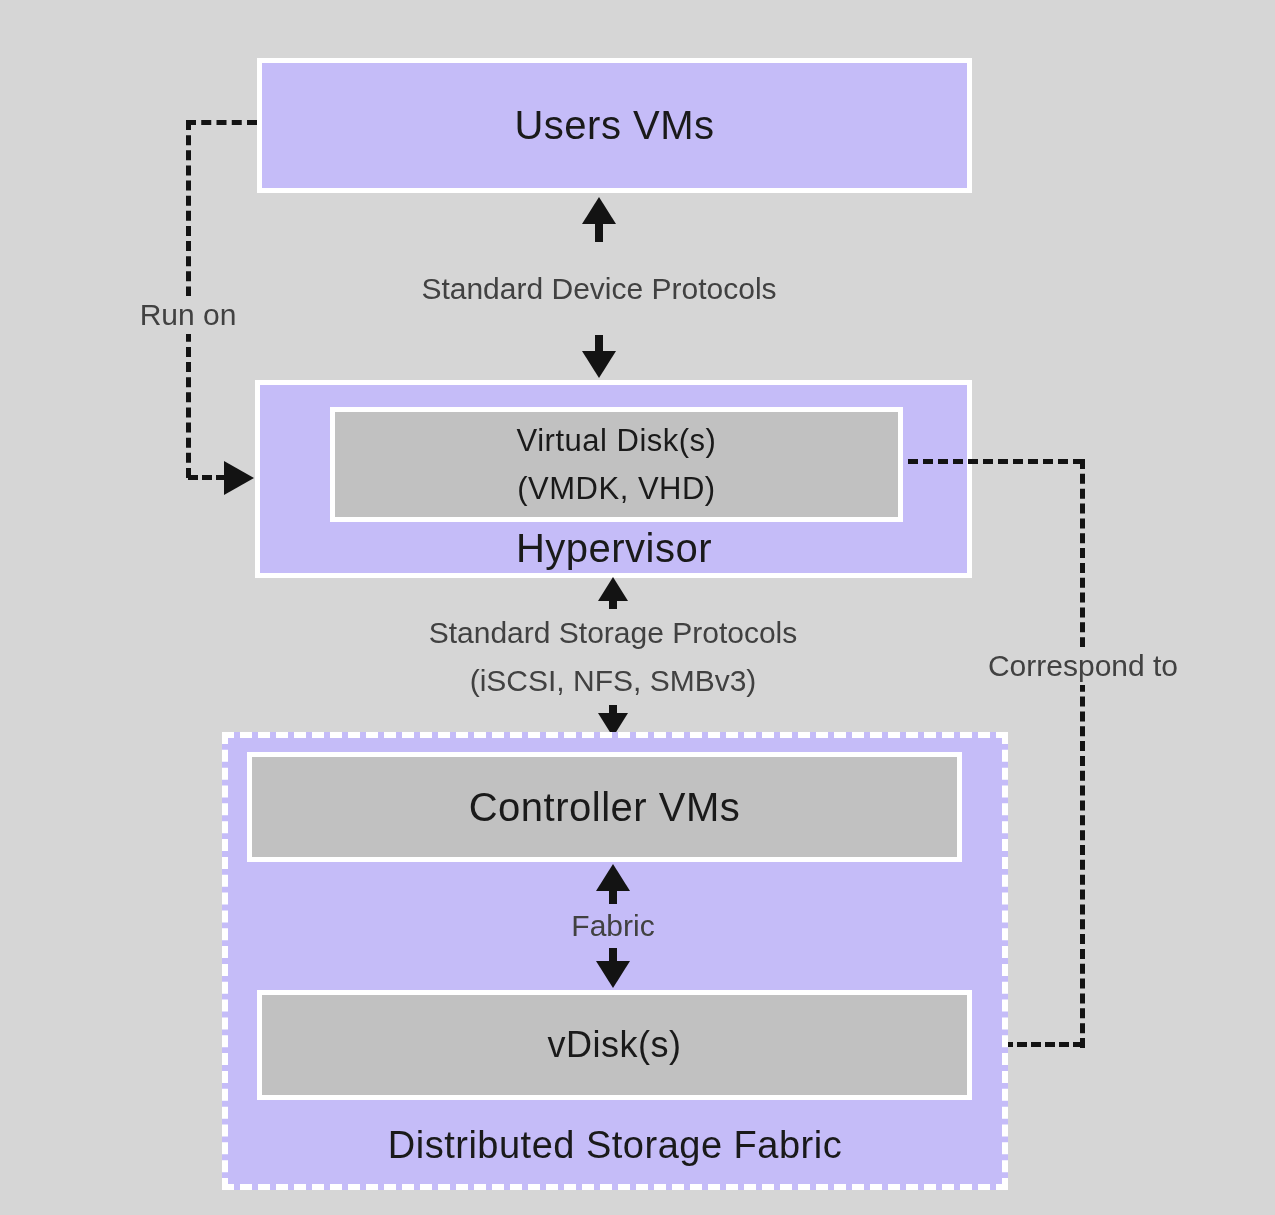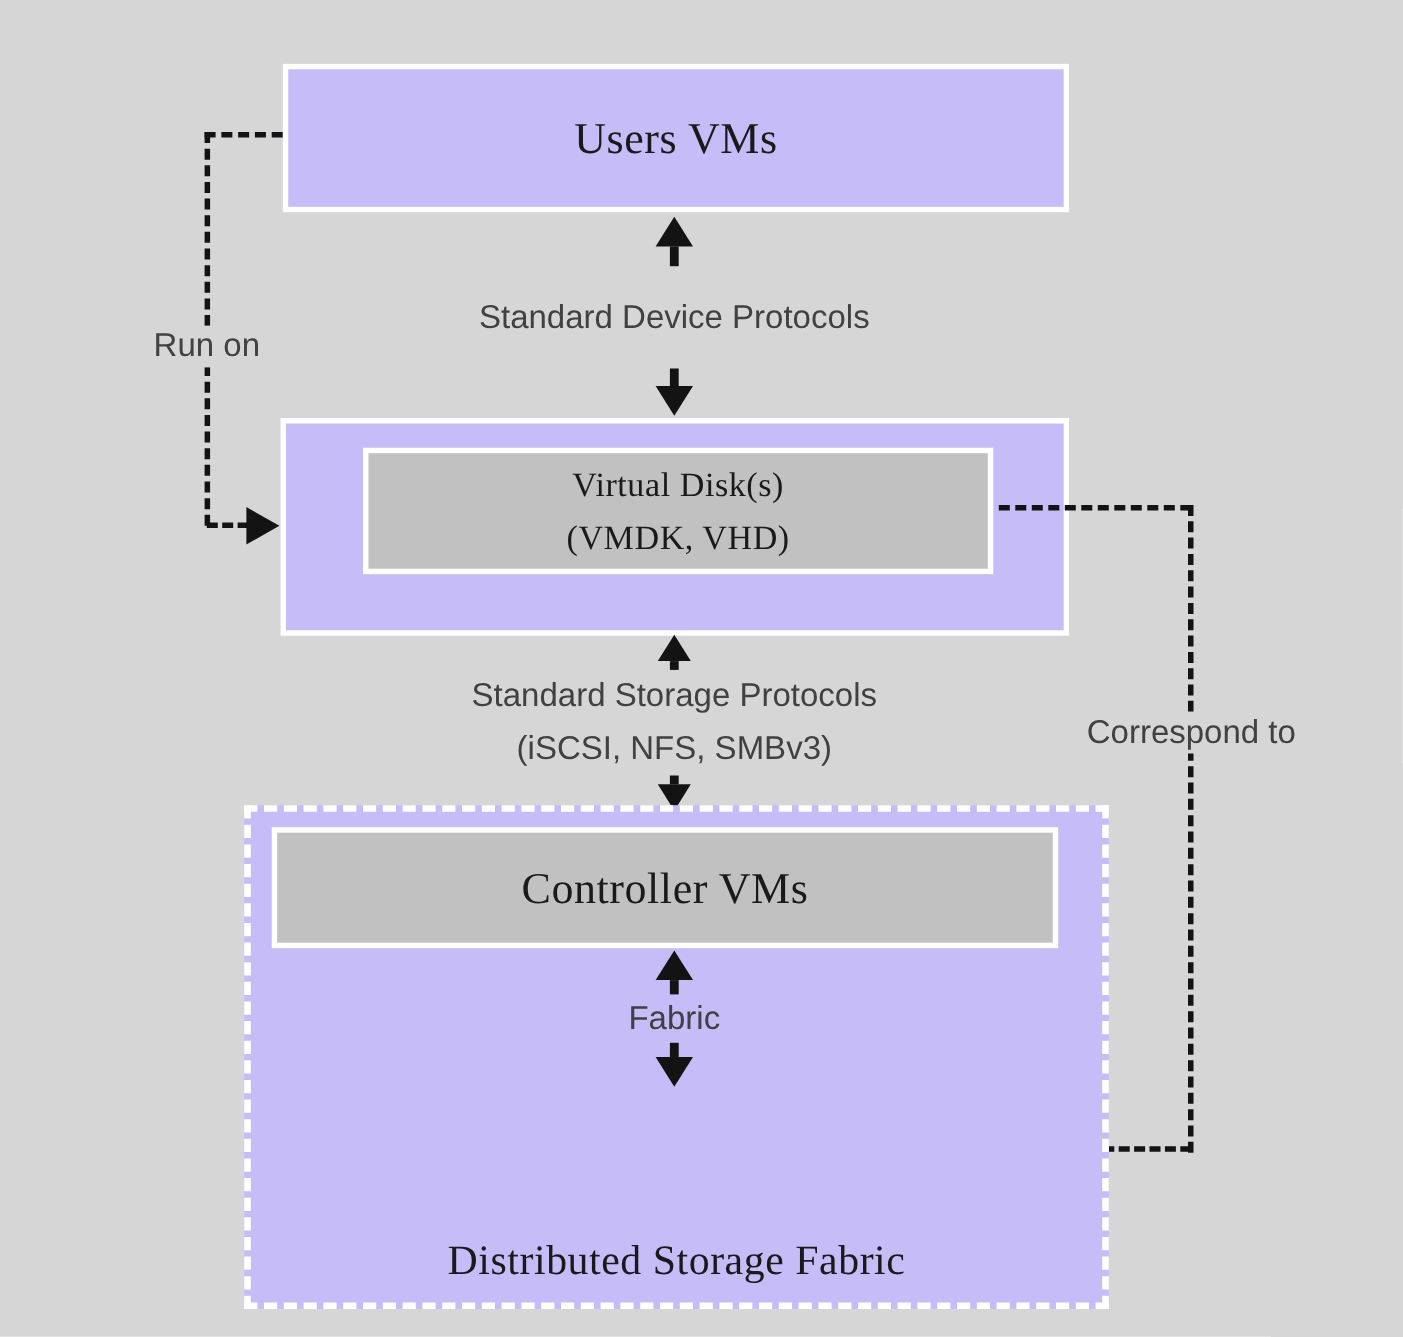--- a/index.html
+++ b/index.html
@@ -8,21 +8,21 @@
     position:relative; width:1275px; height:1215px;
     background:var(--background,#d6d6d6); overflow:hidden;
   }
 
   
   .box { position:absolute; border:5px solid var(--border-white,#fff);
          display:flex; flex-direction:column; align-items:center; justify-content:center; }
   .purple { background:var(--purple,#c5bcf8); }
   .graybox { background:var(--gray-box,#c1c1c1); }
 
-  .box-label { color:var(--text-dark,#1a1a1a); font-size:40px; letter-spacing:0.5px; white-space:nowrap;font-family:Liberation Serif, serif; }
+  .box-label { color:var(--text-dark,#1a1a1a); font-size:40px; letter-spacing:0.5px; white-space:nowrap; }
   .box-label.md { font-size:31px; line-height:48px; }
   .box-label.sm { font-size:36px; }
 
   .users-vms   { left:257px; top:58px;  width:715px; height:135px; }
   .hypervisor  { left:255px; top:380px; width:717px; height:198px; }
   .virtual-disk{ left:330px; top:407px; width:573px; height:115px; }
   .hyp-label   { position:absolute; left:0; top:526px; width:1228px; text-align:center; }
   .dsf         { left:222px; top:732px; width:786px; height:458px;
                  border:6px dashed var(--border-white,#fff); background:var(--purple,#c5bcf8); position:absolute; }
   .controller  { left:247px; top:752px; width:715px; height:110px; }
@@ -62,37 +62,38 @@
   <div class="box purple users-vms">
     <span class="box-label">Users VMs</span>
   </div>
 
   <div class="dash-h" style="left:186px; top:120px; width:71px;"></div>
   <div class="dash-v" style="left:186px; top:120px; height:358px;"></div>
   <div class="dash-h" style="left:188px; top:475px; width:38px;"></div>
   <div class="tri right" style="left:224px; top:461px;"></div>
   <div class="line-label" style="left:188px; top:279px;margin-top:36px;">Run on</div>
 
-  <div class="vconn" style="left:363px; top:197px; width:500px; height:181px;">
+  <div class="vconn" style="left:349px; top:197px; width:500px; height:181px;">
     <div class="va">
       <div class="head-up"></div>
       <div class="stem" style="height:18px;"></div>
     </div>
     <div class="conn-label">Standard Device Protocols</div>
     <div class="va">
       <div class="stem" style="height:16px;"></div>
       <div class="head-down"></div>
     </div>
   </div>
 
   <div class="box purple hypervisor"></div>
   <div class="box graybox virtual-disk">
     <span class="box-label md">Virtual Disk(s)</span>
     <span class="box-label md">(VMDK, VHD)</span>
   </div>
+  <div class="box-label hyp-label">Hypervisor</div>
 
   <div class="dash-h" style="left:908px; top:459px; width:175px;"></div>
   <div class="dash-v" style="left:1080px; top:459px; height:589px;"></div>
   <div class="dash-h" style="left:1003px; top:1042px; width:80px;"></div>
   <div class="tri left" style="left:975px; top:1028px;"></div>
   <div class="line-label" style="left:1083px; top:666px;">Correspond to</div>
 
   <div class="vconn" style="left:363px; top:577px; width:500px; height:156px;">
     <div class="va">
       <div class="head-up" style="border-left-width:15px;border-right-width:15px;border-bottom-width:24px;"></div>
@@ -117,16 +118,19 @@
       <div class="head-up"></div>
       <div class="stem" style="height:13px;"></div>
     </div>
     <div class="conn-label" style="line-height:40px;">Fabric</div>
     <div class="va">
       <div class="stem" style="height:13px;"></div>
       <div class="head-down"></div>
     </div>
   </div>
 
+  <div class="box graybox vdisk">
+    <span class="box-label sm">vDisk(s)</span>
+  </div>
 
   <div class="box-label dsf-label">Distributed Storage Fabric</div>
 
 </div>
 
 </body></html>

